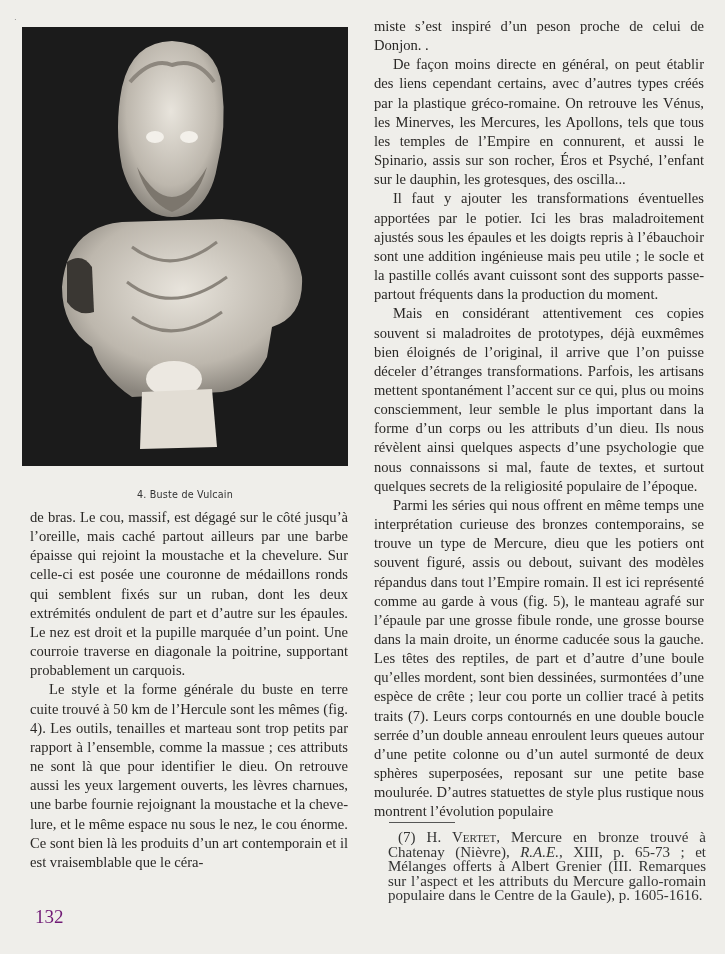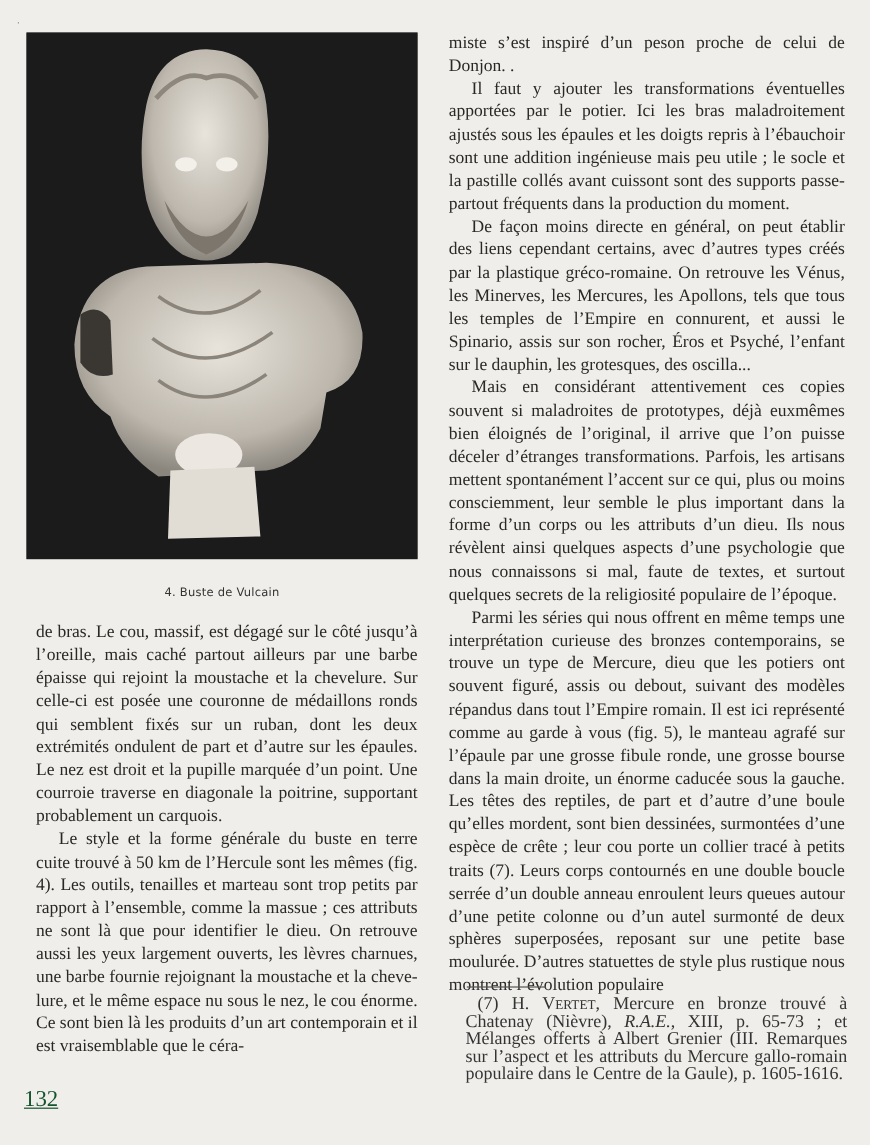--- a/index.html
+++ b/index.html
@@ -22,38 +22,37 @@
       text-align: center;
       font-family: "DejaVu Sans", "Liberation Sans", sans-serif;
       font-size: 9.6px; line-height: 12.5px; color: #333;
       letter-spacing: 0.2px;
     }
     .col {
       position: absolute;
       font-size: 14.6px; line-height: 19.15px;
       text-align: justify;
       hyphens: manual;
-      margin-top: 10px;
     }
     .col p { margin: 0; text-indent: 19px; }
     .col p.noindent { text-indent: 0; }
     .left-col { left: 30px; top: 508px; width: 318px; }
     .right-col { left: 374px; top: 17px; width: 330px; }
     .footnote-rule {
       position: absolute; left: 389px; top: 822px; width: 66px; height: 1px; background: #555;
     }
     .footnote {
       position: absolute; left: 388px; top: 830px; width: 318px;
       font-size: 15px; line-height: 14.6px; text-align: justify;
       text-indent: 10px; color: #333; font-family: Liberation Serif, serif;
     }
     .sc { font-variant: small-caps; }
     .page-num {
-      position: absolute; left: 20px; top: 906px;
-      font-size: 19px; font-weight: normal; color: #14532d; text-decoration: underline;
+      position: absolute; left: 35px; top: 906px;
+      font-size: 19px; font-weight: normal; color: #701a75;
     }
     .speck { position: absolute; left: 14px; top: 15px; font-size: 8px; color: #666; }
   </style>
 </head>
 <body>
 
 <span class="speck">·</span>
 
 <div class="photo">
   <svg viewBox="0 0 326 439" preserveAspectRatio="none">
@@ -88,22 +87,22 @@
     <path d="M120 365 L190 362 L195 420 L118 422 Z" fill="#e2ddd4"></path>
   </svg>
 </div>
 
 <div class="caption">
   <div>4. Buste de Vulcain</div>
 </div>
 
 <div class="col right-col">
   <p class="noindent">miste s’est inspiré d’un peson proche de celui de Donjon. .</p>
+  <p>De façon moins directe en général, on peut établir des liens cependant certains, avec d’autres types créés par la plastique gréco-romaine. On retrouve les Vénus, les Minerves, les Mercures, les Apollons, tels que tous les temples de l’Empire en connurent, et aussi le Spinario, assis sur son rocher, Éros et Psyché, l’enfant sur le dauphin, les grotesques, des oscilla...</p>
   <p>Il faut y ajouter les transformations éventuelles apportées par le potier. Ici les bras maladroite­ment ajustés sous les épaules et les doigts repris à l’ébauchoir sont une addition ingénieuse mais peu utile ; le socle et la pastille collés avant cuis­sont sont des supports passe-partout fréquents dans la production du moment.</p>
-  <p>De façon moins directe en général, on peut établir des liens cependant certains, avec d’autres types créés par la plastique gréco-romaine. On retrouve les Vénus, les Minerves, les Mercures, les Apollons, tels que tous les temples de l’Empire en connurent, et aussi le Spinario, assis sur son rocher, Éros et Psyché, l’enfant sur le dauphin, les grotesques, des oscilla...</p>
   <p>Mais en considérant attentivement ces copies souvent si maladroites de prototypes, déjà eux­mêmes bien éloignés de l’original, il arrive que l’on puisse déceler d’étranges transformations. Par­fois, les artisans mettent spontanément l’accent sur ce qui, plus ou moins consciemment, leur semble le plus important dans la forme d’un corps ou les attributs d’un dieu. Ils nous révèlent ainsi quelques aspects d’une psychologie que nous connaissons si mal, faute de textes, et surtout quelques secrets de la religiosité populaire de l’époque.</p>
   <p>Parmi les séries qui nous offrent en même temps une interprétation curieuse des bronzes contem­porains, se trouve un type de Mercure, dieu que les potiers ont souvent figuré, assis ou debout, suivant des modèles répandus dans tout l’Empire romain. Il est ici représenté comme au garde à vous (fig. 5), le manteau agrafé sur l’épaule par une grosse fibule ronde, une grosse bourse dans la main droite, un énorme caducée sous la gauche. Les têtes des reptiles, de part et d’autre d’une boule qu’elles mordent, sont bien dessinées, surmontées d’une espèce de crête ; leur cou porte un collier tracé à petits traits (7). Leurs corps contournés en une double boucle serrée d’un double anneau enroulent leurs queues autour d’une petite colonne ou d’un autel surmonté de deux sphères superposées, reposant sur une petite base moulurée. D’autres statuettes de style plus rustique nous montrent l’évolution populaire</p>
 </div>
 
 <div class="col left-col">
   <p class="noindent">de bras. Le cou, massif, est dégagé sur le côté jusqu’à l’oreille, mais caché partout ailleurs par une barbe épaisse qui rejoint la moustache et la chevelure. Sur celle-ci est posée une cou­ronne de médaillons ronds qui semblent fixés sur un ruban, dont les deux extrémités ondulent de part et d’autre sur les épaules. Le nez est droit et la pupille marquée d’un point. Une courroie traverse en diagonale la poitrine, supportant probablement un carquois.</p>
   <p>Le style et la forme générale du buste en terre cuite trouvé à 50 km de l’Hercule sont les mêmes (fig. 4). Les outils, tenailles et marteau sont trop petits par rapport à l’ensemble, comme la massue ; ces attributs ne sont là que pour iden­tifier le dieu. On retrouve aussi les yeux large­ment ouverts, les lèvres charnues, une barbe fournie rejoignant la moustache et la cheve­lure, et le même espace nu sous le nez, le cou énorme. Ce sont bien là les produits d’un art contemporain et il est vraisemblable que le céra-</p>
 </div>
 
 <div class="footnote-rule"></div>

